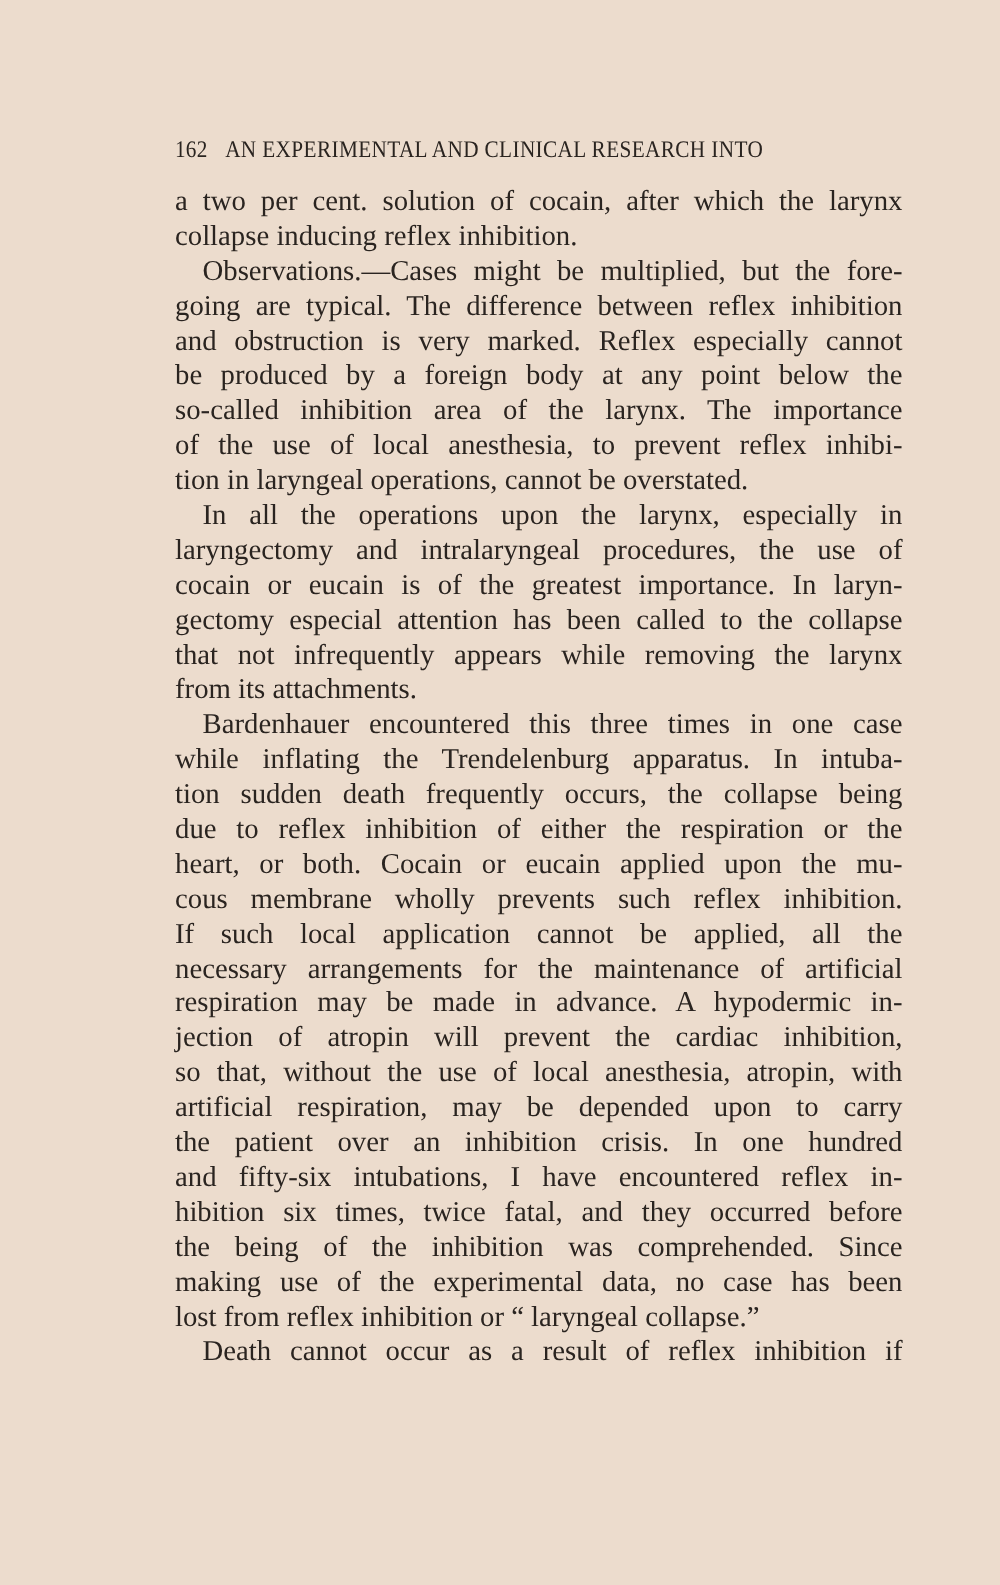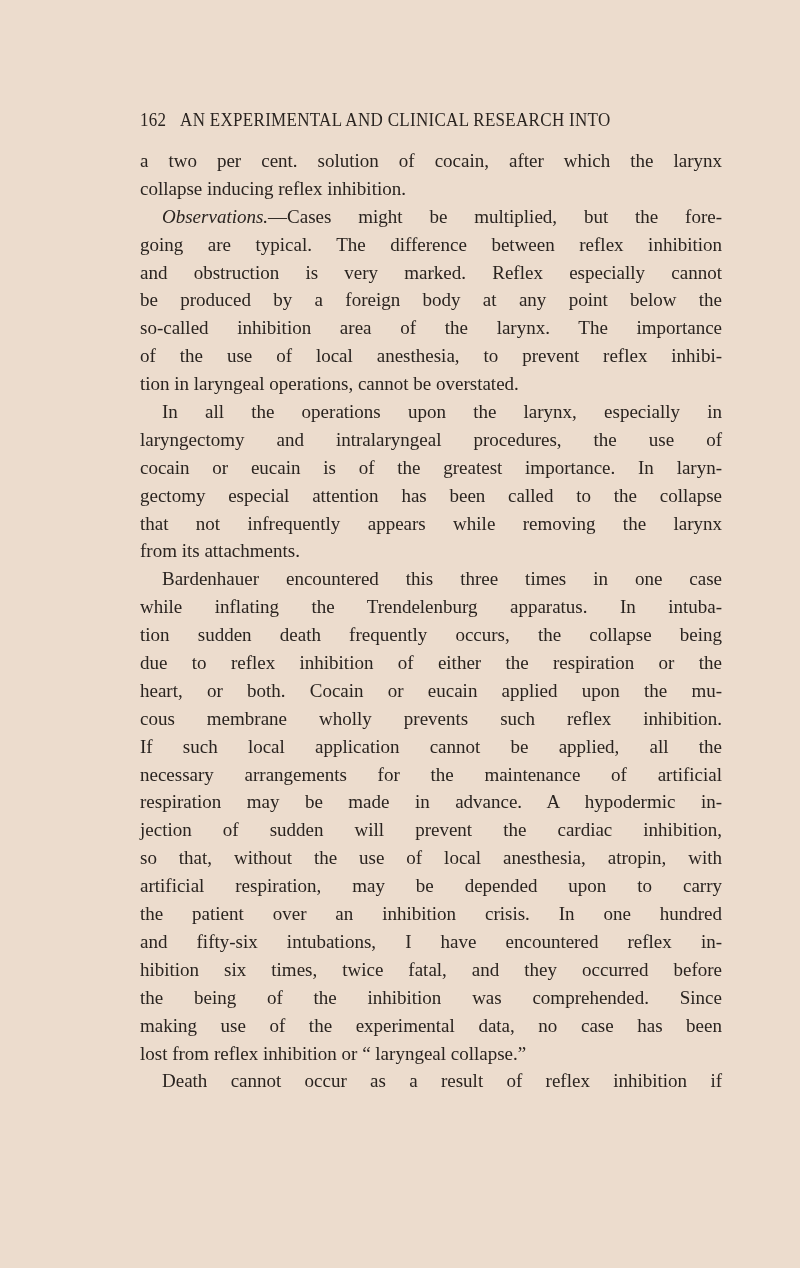--- a/index.html
+++ b/index.html
@@ -37,35 +37,34 @@
     .running-head .title {
       letter-spacing: 0.3px;
     }
     .body-text {
       margin-top: 7px;
     }
     .line {
       display: block;
       height: 27.9px;
       line-height: 27.9px;
-      font-size: 19px;
+      font-size: 23px;
       white-space: nowrap;
       text-align: justify;
       text-align-last: justify;
       width: 582px;
     }
     .line.last {
       text-align-last: left;
     }
     .line.indent {
       padding-left: 22px;
       width: 560px;
     }
     .italic {
-      font-style: italic;
     }
   </style>
 </head>
 <body>
 
 <div class="page">
   <div class="running-head">
     <span class="folio">162</span>
     <span class="title">AN EXPERIMENTAL AND CLINICAL RESEARCH INTO</span>
   </div>
@@ -87,21 +86,21 @@
       <span class="line last">from its attachments.</span>
       <span class="line indent">Bardenhauer encountered this three times in one case</span>
       <span class="line">while inflating the Trendelenburg apparatus.  In intuba-</span>
       <span class="line">tion sudden death frequently occurs, the collapse being</span>
       <span class="line">due to reflex inhibition of either the respiration or the</span>
       <span class="line">heart, or both.  Cocain or eucain applied upon the mu-</span>
       <span class="line">cous membrane wholly prevents such reflex inhibition.</span>
       <span class="line">If such local application cannot be applied, all the</span>
       <span class="line">necessary arrangements for the maintenance of artificial</span>
       <span class="line">respiration may be made in advance.  A hypodermic in-</span>
-      <span class="line">jection of sudden will prevent the cardiac inhibition,</span>
+      <span class="line">jection of atropin will prevent the cardiac inhibition,</span>
       <span class="line">so that, without the use of local anesthesia, atropin, with</span>
       <span class="line">artificial respiration, may be depended upon to carry</span>
       <span class="line">the patient over an inhibition crisis.  In one hundred</span>
       <span class="line">and fifty-six intubations, I have encountered reflex in-</span>
       <span class="line">hibition six times, twice fatal, and they occurred before</span>
       <span class="line">the being of the inhibition was comprehended.  Since</span>
       <span class="line">making use of the experimental data, no case has been</span>
       <span class="line last">lost from reflex inhibition or “ laryngeal collapse.”</span>
       <span class="line indent">Death cannot occur as a result of reflex inhibition if</span>
     </div>

